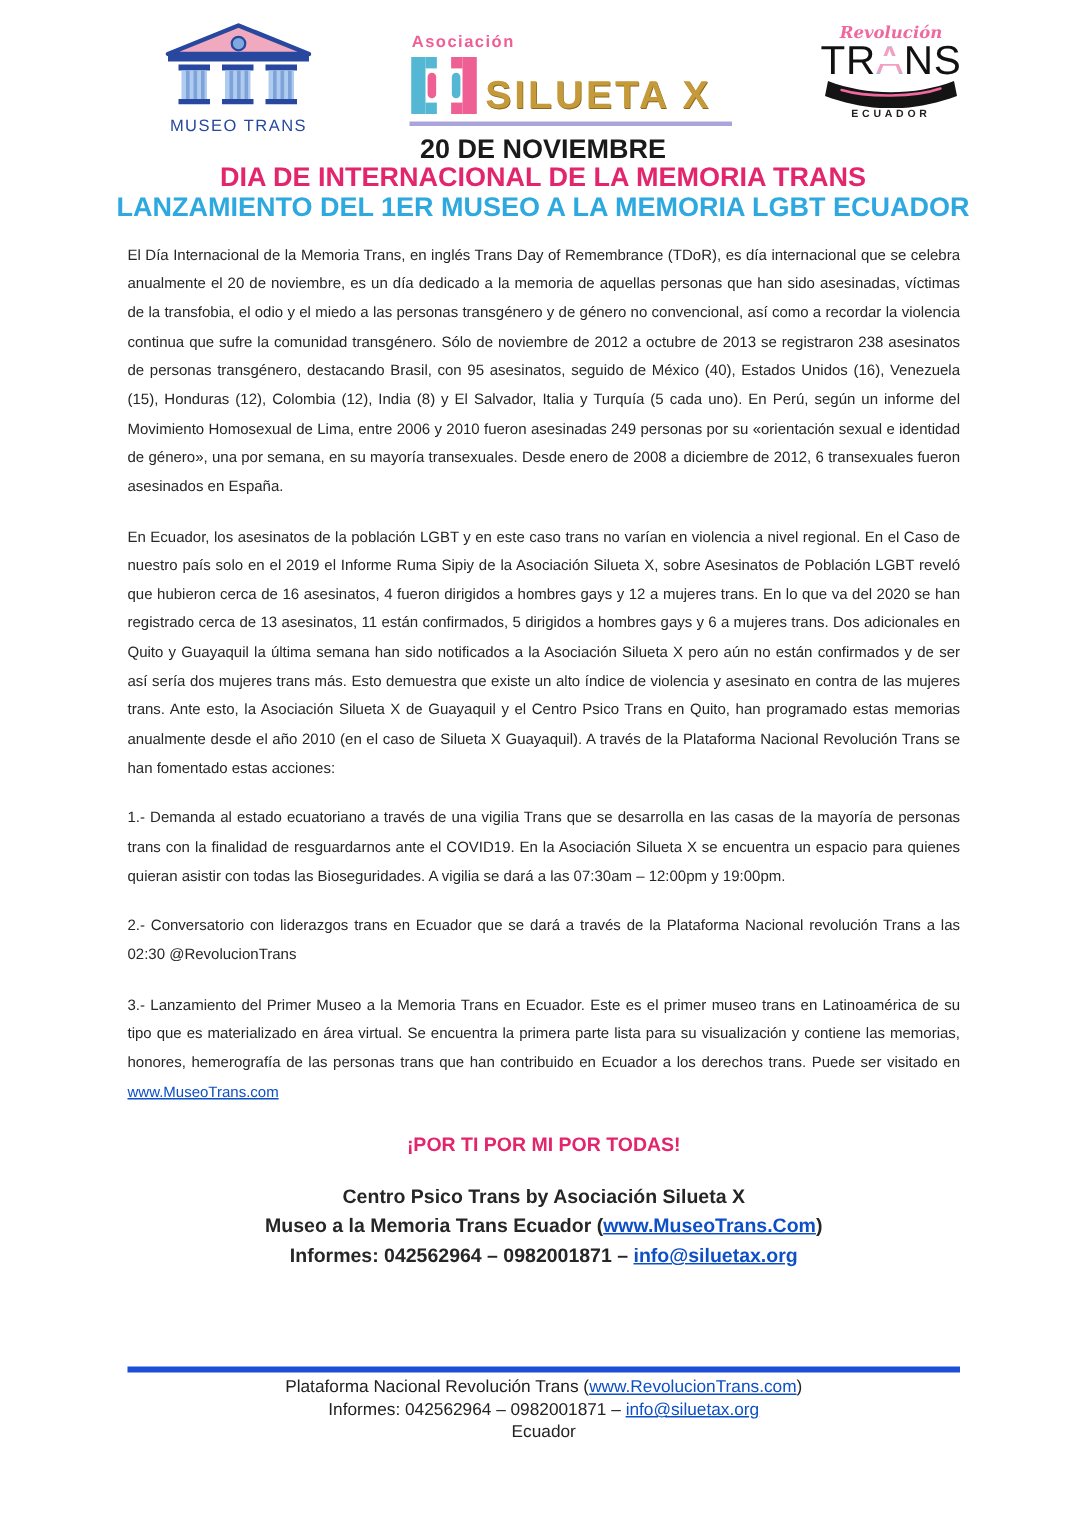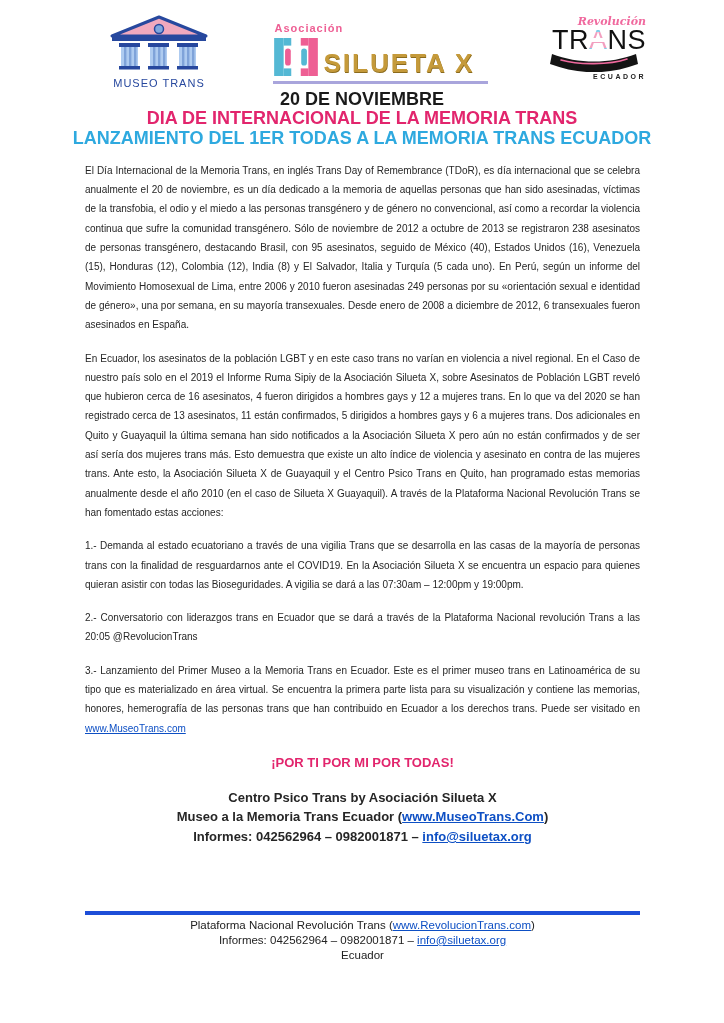--- a/index.html
+++ b/index.html
@@ -43,21 +43,21 @@
   .silueta-word {
     font-size: 26px;
     font-weight: bold;
     letter-spacing: 2px;
     color: var(--silueta-gold, #c59a3a);
     text-shadow: 0.5px 0.5px 0 #8a6a1c;
     white-space: nowrap;
     margin-top: 13px;
   }
   .silueta-underline { height: 3px; background: var(--silueta-underline, #a9a5dc); margin-top: 2px; width: 100%; }
-  .logo-rev { width: 104px; text-align: right; padding-top: 2px; }
+  .logo-rev { width: 104px; text-align: center; padding-top: 2px; }
   .rev-script {
     font-family: "DejaVu Serif", serif;
     font-style: italic;
     font-weight: bold;
     font-size: 11px;
     color: var(--trans-pink, #f0699e);
     line-height: 11px;
   }
   .rev-trans {
     font-size: 27px;
@@ -199,28 +199,28 @@
         <path d="M4,2 C30,12 62,12 88,2 L90,12 C60,23 32,23 2,12 Z" fill="#141414"></path>
         <path d="M13,8 C30,13 62,13 79,7" fill="none" stroke="#f0699e" stroke-width="1.6" stroke-linecap="round"></path>
       </svg>
       <div class="rev-country">ECUADOR</div>
     </div>
   </header>
 
   <div class="headings">
     <div class="h-date">20 DE NOVIEMBRE</div>
     <div class="h-pink">DIA DE INTERNACIONAL DE LA MEMORIA TRANS</div>
-    <div class="h-cyan">LANZAMIENTO DEL 1ER TODAS A LA MEMORIA TRANS ECUADOR</div>
+    <div class="h-cyan">LANZAMIENTO DEL 1ER MUSEO A LA MEMORIA LGBT ECUADOR</div>
   </div>
 
   <main class="bodytext">
     <p>El Día Internacional de la Memoria Trans, en inglés Trans Day of Remembrance (TDoR), es día internacional que se celebra anualmente el 20 de noviembre, es un día dedicado a la memoria de aquellas personas que han sido asesinadas, víctimas de la transfobia, el odio y el miedo a las personas transgénero y de género no convencional, así como a recordar la violencia continua que sufre la comunidad transgénero. Sólo de noviembre de 2012 a octubre de 2013 se registraron 238 asesinatos de personas transgénero, destacando Brasil, con 95 asesinatos, seguido de México (40), Estados Unidos (16), Venezuela (15), Honduras (12), Colombia (12), India (8) y El Salvador, Italia y Turquía (5 cada uno). En Perú, según un informe del Movimiento Homosexual de Lima, entre 2006 y 2010 fueron asesinadas 249 personas por su «orientación sexual e identidad de género», una por semana, en su mayoría transexuales. Desde enero de 2008 a diciembre de 2012, 6 transexuales fueron asesinados en España.</p>
     <p>En Ecuador, los asesinatos de la población LGBT y en este caso trans no varían en violencia a nivel regional. En el Caso de nuestro país solo en el 2019 el Informe Ruma Sipiy de la Asociación Silueta X, sobre Asesinatos de Población LGBT reveló que hubieron cerca de 16 asesinatos, 4 fueron dirigidos a hombres gays y 12 a mujeres trans. En lo que va del 2020 se han registrado cerca de 13 asesinatos, 11 están confirmados, 5 dirigidos a hombres gays y 6 a mujeres trans. Dos adicionales en Quito y Guayaquil la última semana han sido notificados a la Asociación Silueta X pero aún no están confirmados y de ser así sería dos mujeres trans más. Esto demuestra que existe un alto índice de violencia y asesinato en contra de las mujeres trans. Ante esto, la Asociación Silueta X de Guayaquil y el Centro Psico Trans en Quito, han programado estas memorias anualmente desde el año 2010 (en el caso de Silueta X Guayaquil). A través de la Plataforma Nacional Revolución Trans se han fomentado estas acciones:</p>
     <p>1.- Demanda al estado ecuatoriano a través de una vigilia Trans que se desarrolla en las casas de la mayoría de personas trans con la finalidad de resguardarnos ante el COVID19. En la Asociación Silueta X se encuentra un espacio para quienes quieran asistir con todas las Bioseguridades. A vigilia se dará a las 07:30am – 12:00pm y 19:00pm.</p>
-    <p>2.- Conversatorio con liderazgos trans en Ecuador que se dará a través de la Plataforma Nacional revolución Trans a las 20:05 @RevolucionTrans</p>
+    <p>2.- Conversatorio con liderazgos trans en Ecuador que se dará a través de la Plataforma Nacional revolución Trans a las 02:30 @RevolucionTrans</p>
     <p><span>3.- Lanzamiento del Primer Museo a la Memoria Trans en Ecuador. Este es el primer museo trans en Latinoamérica de su tipo que es materializado en área virtual. Se encuentra la primera parte lista para su visualización y contiene las memorias, honores, hemerografía de las personas trans que han contribuido en Ecuador a los derechos trans. Puede ser visitado en </span><a class="link" href="#">www.MuseoTrans.com</a></p>
 
     <div class="slogan">¡POR TI POR MI POR TODAS!</div>
 
     <div class="signature">
       <div>Centro Psico Trans by Asociación Silueta X</div>
       <div><span>Museo a la Memoria Trans Ecuador (</span><a class="link" href="#">www.MuseoTrans.Com</a><span>)</span></div>
       <div><span>Informes: 042562964 – 0982001871 – </span><a class="link" href="#">info@siluetax.org</a></div>
     </div>
   </main>

